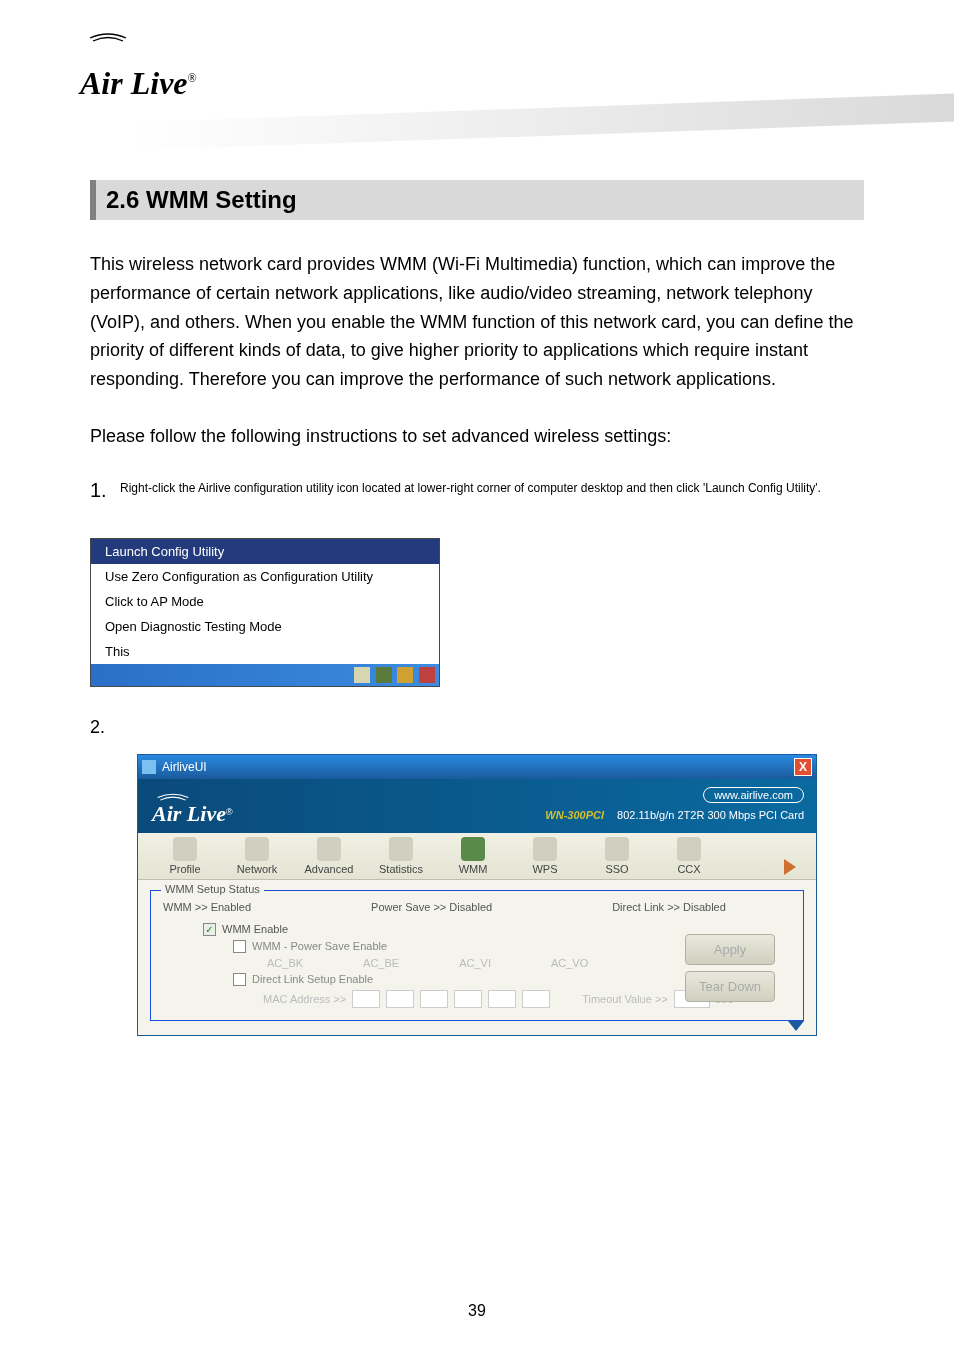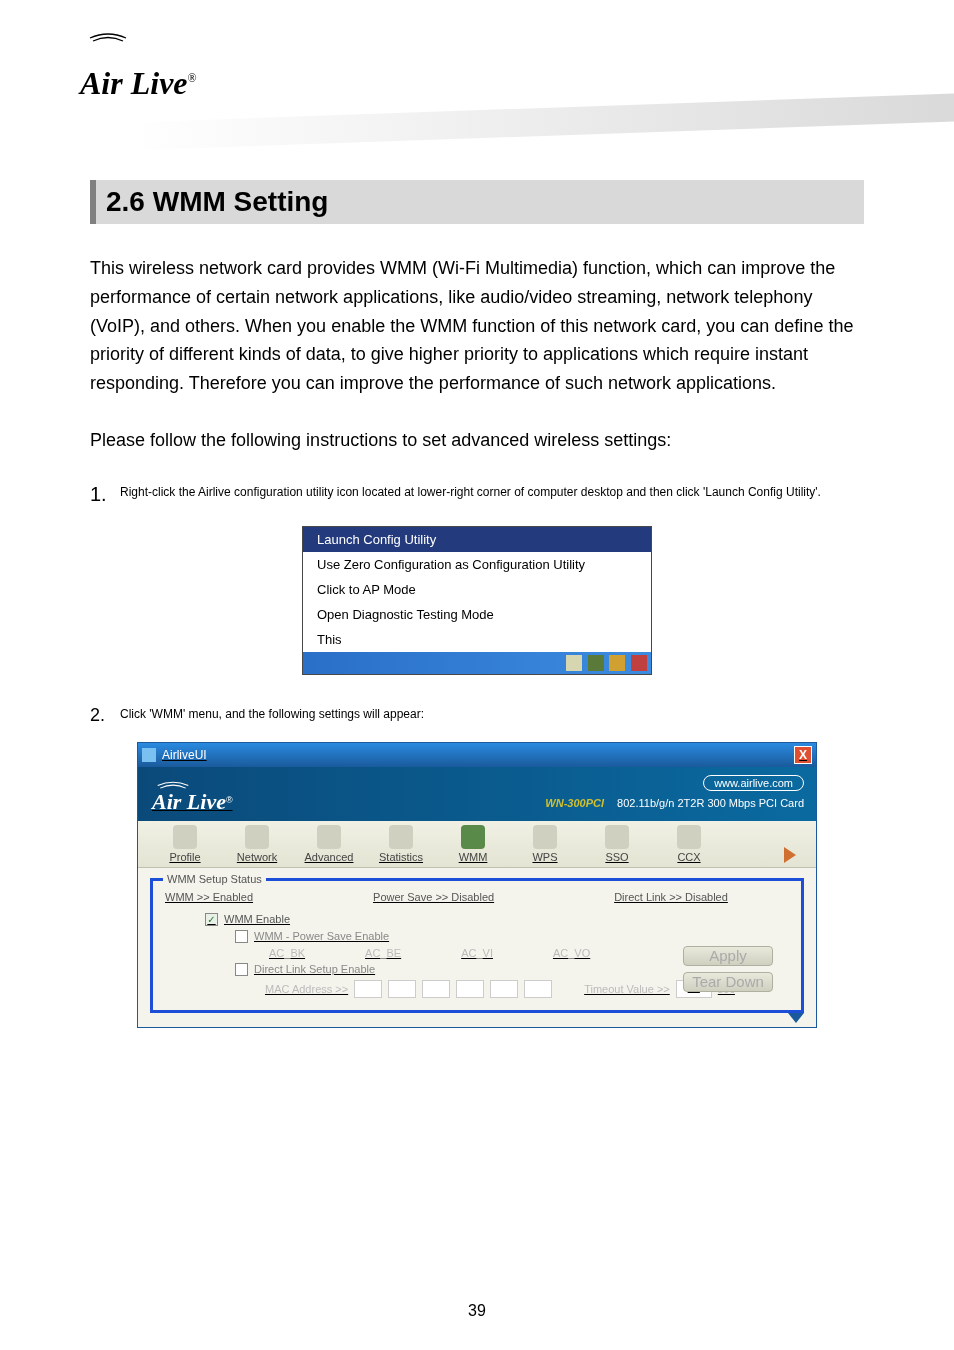--- a/index.html
+++ b/index.html
@@ -43,21 +43,21 @@
   .content {
     position: absolute;
     top: 180px;
     left: 90px;
     right: 90px;
   }
   .section-heading {
     background: #d9d9d9;
     border-left: 6px solid #808080;
     padding: 6px 10px;
-    font-size: 28px;
+    font-size: 24px;
     font-weight: bold;
     margin-bottom: 30px;
   }
   .body-text {
     font-size: 18px;
     line-height: 1.6;
     margin-bottom: 28px;
   }
   .list-item {
     display: flex;
@@ -69,22 +69,21 @@
     flex-shrink: 0;
   }
   .list-num.large { font-size: 20px; }
   .list-text {
     font-size: 12px;
     line-height: 1.6;
     text-align: center;
   }
   .contextmenu-wrap {
     display: flex;
-    justify-content: center;
-    margin: 20px 0 30px;
+    margin: 36px 0 30px;
   }
   .contextmenu {
     border: 1px solid #484848;
     background: #fff;
     width: 350px;
     font-family: Tahoma, sans-serif;
     font-size: 13px;
   }
   .contextmenu .menuitem {
     padding: 5px 14px;
@@ -114,21 +113,20 @@
   .appwin-wrap {
     display: flex;
     justify-content: center;
     margin-top: 10px;
   }
   .appwin {
     width: 680px;
     border: 1px solid #1a5a9c;
     background: #fff;
     font-family: Tahoma, sans-serif;
-    text-decoration: underline;
   }
   .titlebar {
     height: 24px;
     background: linear-gradient(#2a8ae0, #1a5a9c);
     color: #fff;
     font-size: 12px;
     display: flex;
     align-items: center;
     padding: 0 4px;
   }
@@ -211,21 +209,21 @@
     border-bottom: 8px solid transparent;
     border-left: 12px solid #d07030;
   }
   .panel {
     background: #f4f4ec;
     padding: 10px 12px 14px;
     font-size: 11px;
     position: relative;
   }
   .fieldset {
-    border: 3px solid #1d4ed8;
+    border: 1px solid #1d4ed8;
     padding: 10px 12px 12px;
     position: relative;
   }
   .fieldset .legend {
     position: absolute;
     top: -8px;
     left: 10px;
     background: #f4f4ec;
     padding: 0 4px;
     font-size: 11px;
@@ -289,25 +287,25 @@
   .btncol {
     position: absolute;
     right: 28px;
     bottom: 18px;
     display: flex;
     flex-direction: column;
     gap: 6px;
   }
   .btncol .btn {
     width: 90px;
-    height: 20px;
+    height: 31px;
     background: linear-gradient(#e8e8dc, #d0d0c0);
     border: 1px solid #b0b0a0;
     border-radius: 4px;
-    font-size: 15px;
+    font-size: 13px;
     color: #aaa;
     display: flex;
     align-items: center;
     justify-content: center;
   }
   .bottom-arrow {
     position: absolute;
     right: 12px;
     bottom: 4px;
     width: 0; height: 0;
@@ -361,21 +359,20 @@
         <span class="i1"></span>
         <span class="i2"></span>
         <span class="i3"></span>
         <span class="i4"></span>
       </div>
     </div>
   </div>
 
   <div class="list-item">
     <div class="list-num">2.</div>
-    <div class="list-text">Click 'WMM' menu, and the following settings will appear:</div>
   </div>
 
   <div class="appwin-wrap">
     <div class="appwin">
       <div class="titlebar">
         <div class="t-icon"></div>
         <span>AirliveUI</span>
         <div class="closebtn">X</div>
       </div>
       <div class="appheader">

